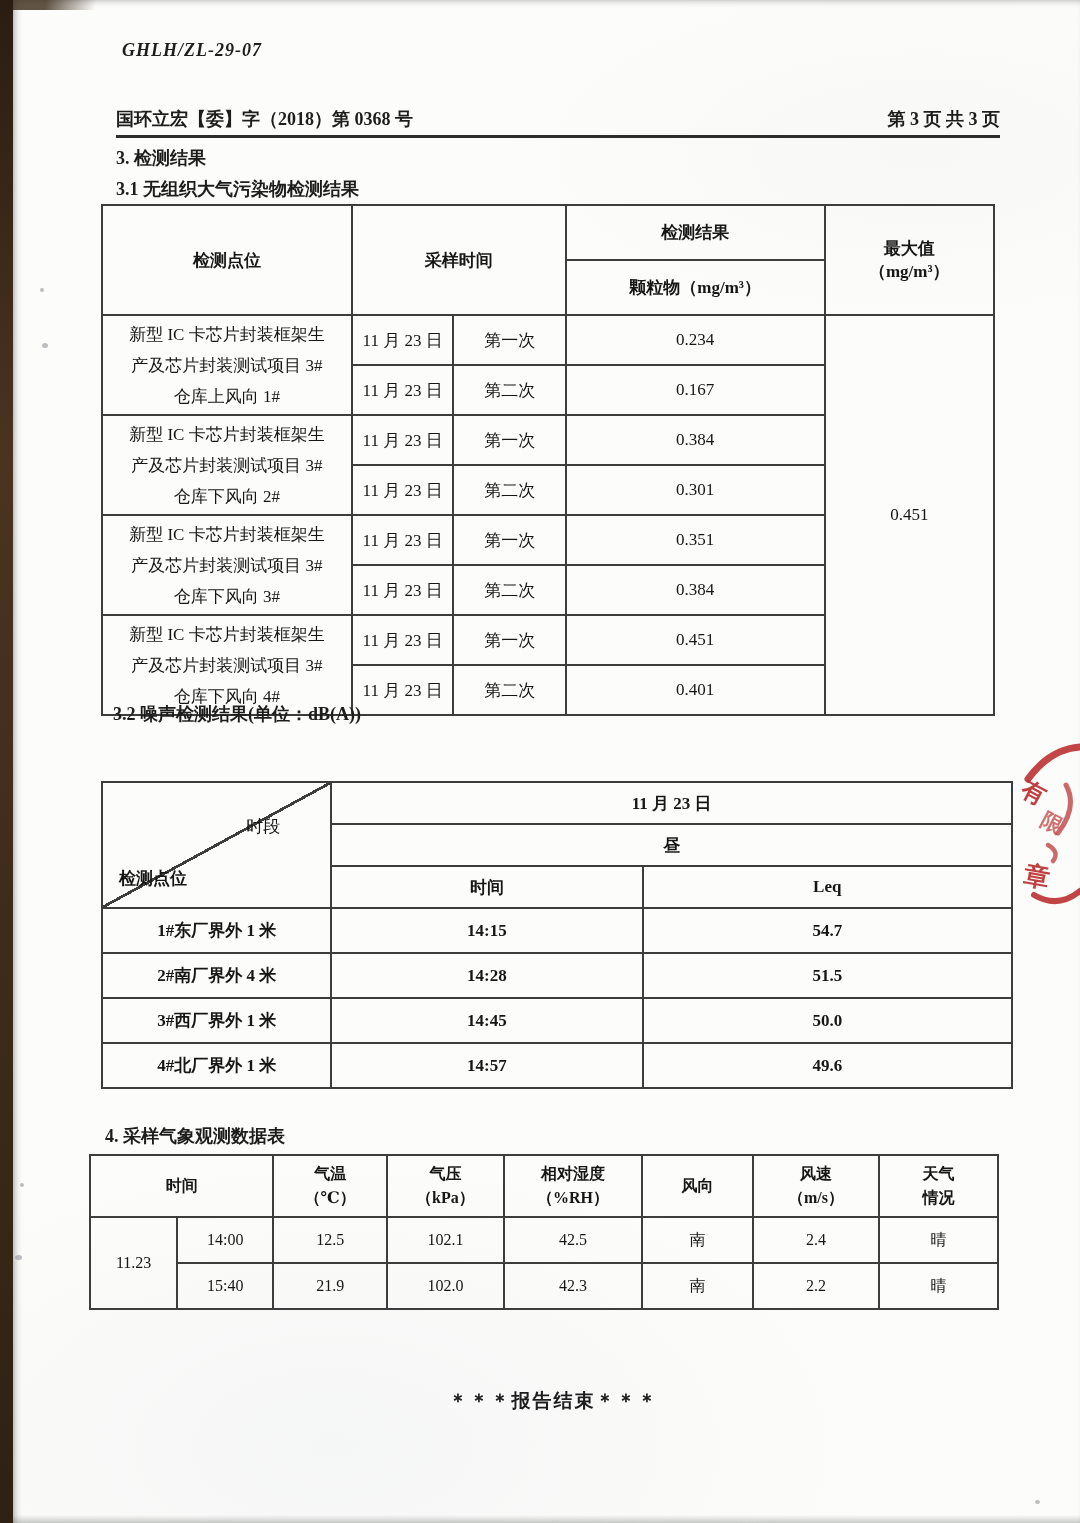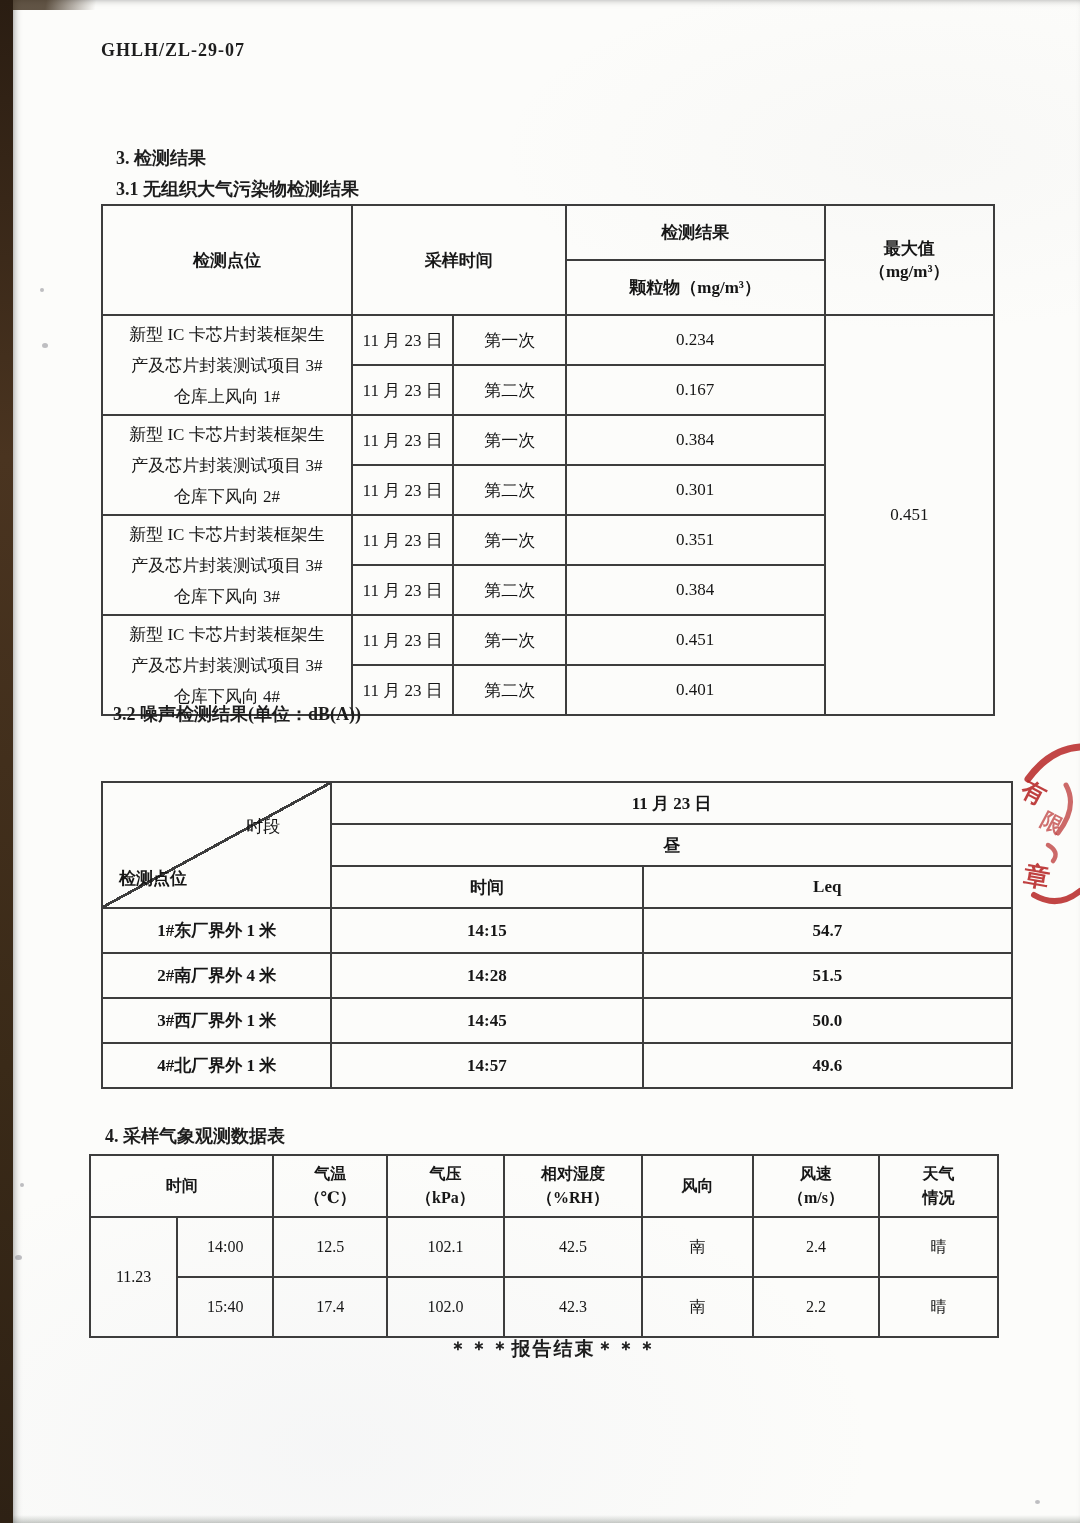--- a/index.html
+++ b/index.html
@@ -18,21 +18,21 @@
       #fcfcfa;
     overflow:hidden;
     box-shadow: inset 6px 0 9px -6px rgba(0,0,0,0.45), inset 0 5px 8px -6px rgba(0,0,0,0.35);
   }
   .corner-clip {
     position:absolute; left:0; top:0; width:110px; height:10px;
     background: linear-gradient(100deg, #3a2a18 30%, transparent 75%);
     opacity:.8;
   }
   .abs { position:absolute; }
-  .doc-code { left:88px; top:40px; font-weight:bold; font-size:18px; letter-spacing:1px; }
+  .doc-code { left:109px; top:40px; font-weight:bold; font-size:18px; letter-spacing:1px;font-style:italic; }
   .title { left:0; top:64px; width:100%; text-align:center; padding-left:46px;
            font-size:37px; font-weight:bold; letter-spacing:22px; color:#161616; }
   .ref-row {
     left:103px; top:106px; width:884px; height:32px;
     display:flex; justify-content:space-between; align-items:flex-end;
     border-bottom:3px solid #2d2d2d; padding-bottom:4px;
     font-weight:bold; font-size:18px;
   }
   .sec { font-weight:bold; font-size:18px; }
   .s3  { left:103px; top:146px; }
@@ -56,40 +56,44 @@
   .diag {
     position:relative;
     background-image: linear-gradient(to bottom right,
       transparent calc(50% - 1.4px), #3d3d3d calc(50% - 1.4px),
       #3d3d3d calc(50% + 1.4px), transparent calc(50% + 1.4px));
   }
   .diag .lab-top { position:absolute; right:22%; top:26%; font-weight:normal;margin-left:8px; }
   .diag .lab-bot { position:absolute; left:7%; bottom:14%; font-weight:bold; }
   .t3 { left:76px; top:1154px; width:910px; }
   .t3 .hrow td { height:62px; line-height:24px; }
-  .t3 .drow td { height:60px; }
+  .t3 .drow td { height:46px; }
   .t3 td { font-size:16px; }
-  .end-line { left:0; top:1336px; width:100%; text-align:center; padding-right:10px;
+  .end-line { left:0; top:1388px; width:100%; text-align:center; padding-right:10px;
               font-weight:bold; font-size:19px; letter-spacing:2px;padding-left:24px; }
   .stamp { right:0; top:733px; width:72px; height:184px; }
   .speck { position:absolute; background:#8a8a92; border-radius:50%; opacity:.55; }
   .bottom-shade {
     position:absolute; left:0; right:0; bottom:0; height:8px;
     background: linear-gradient(0deg, rgba(60,70,60,0.25), transparent);
   }
 </style>
 </head>
 <body>
 
 <div class="paper">
   <div class="corner-clip"></div>
 
   <div class="abs doc-code">GHLH/ZL-29-07</div>
 
 
+  <div class="abs ref-row">
+    <span>国环立宏【委】字（2018）第 0368 号</span>
+    <span>第 3 页  共 3 页</span>
+  </div>
 
   <div class="abs sec s3">3. 检测结果</div>
   <div class="abs sec s31">3.1 无组织大气污染物检测结果</div>
 
   <table class="abs t1">
     <colgroup>
       <col style="width:28%">
         <col style="width:11.4%">
         <col style="width:12.6%">
       <col style="width:29%">
@@ -241,21 +245,21 @@
       <td>14:00</td>
       <td>12.5</td>
       <td>102.1</td>
       <td>42.5</td>
       <td>南</td>
       <td>2.4</td>
       <td>晴</td>
     </tr>
     <tr class="drow">
       <td>15:40</td>
-      <td>17.4</td>
+      <td>21.9</td>
       <td>102.0</td>
       <td>42.3</td>
       <td>南</td>
       <td>2.2</td>
       <td>晴</td>
     </tr>
   </tbody>
     </table>
 
   <div class="abs end-line">＊＊＊报告结束＊＊＊</div>

